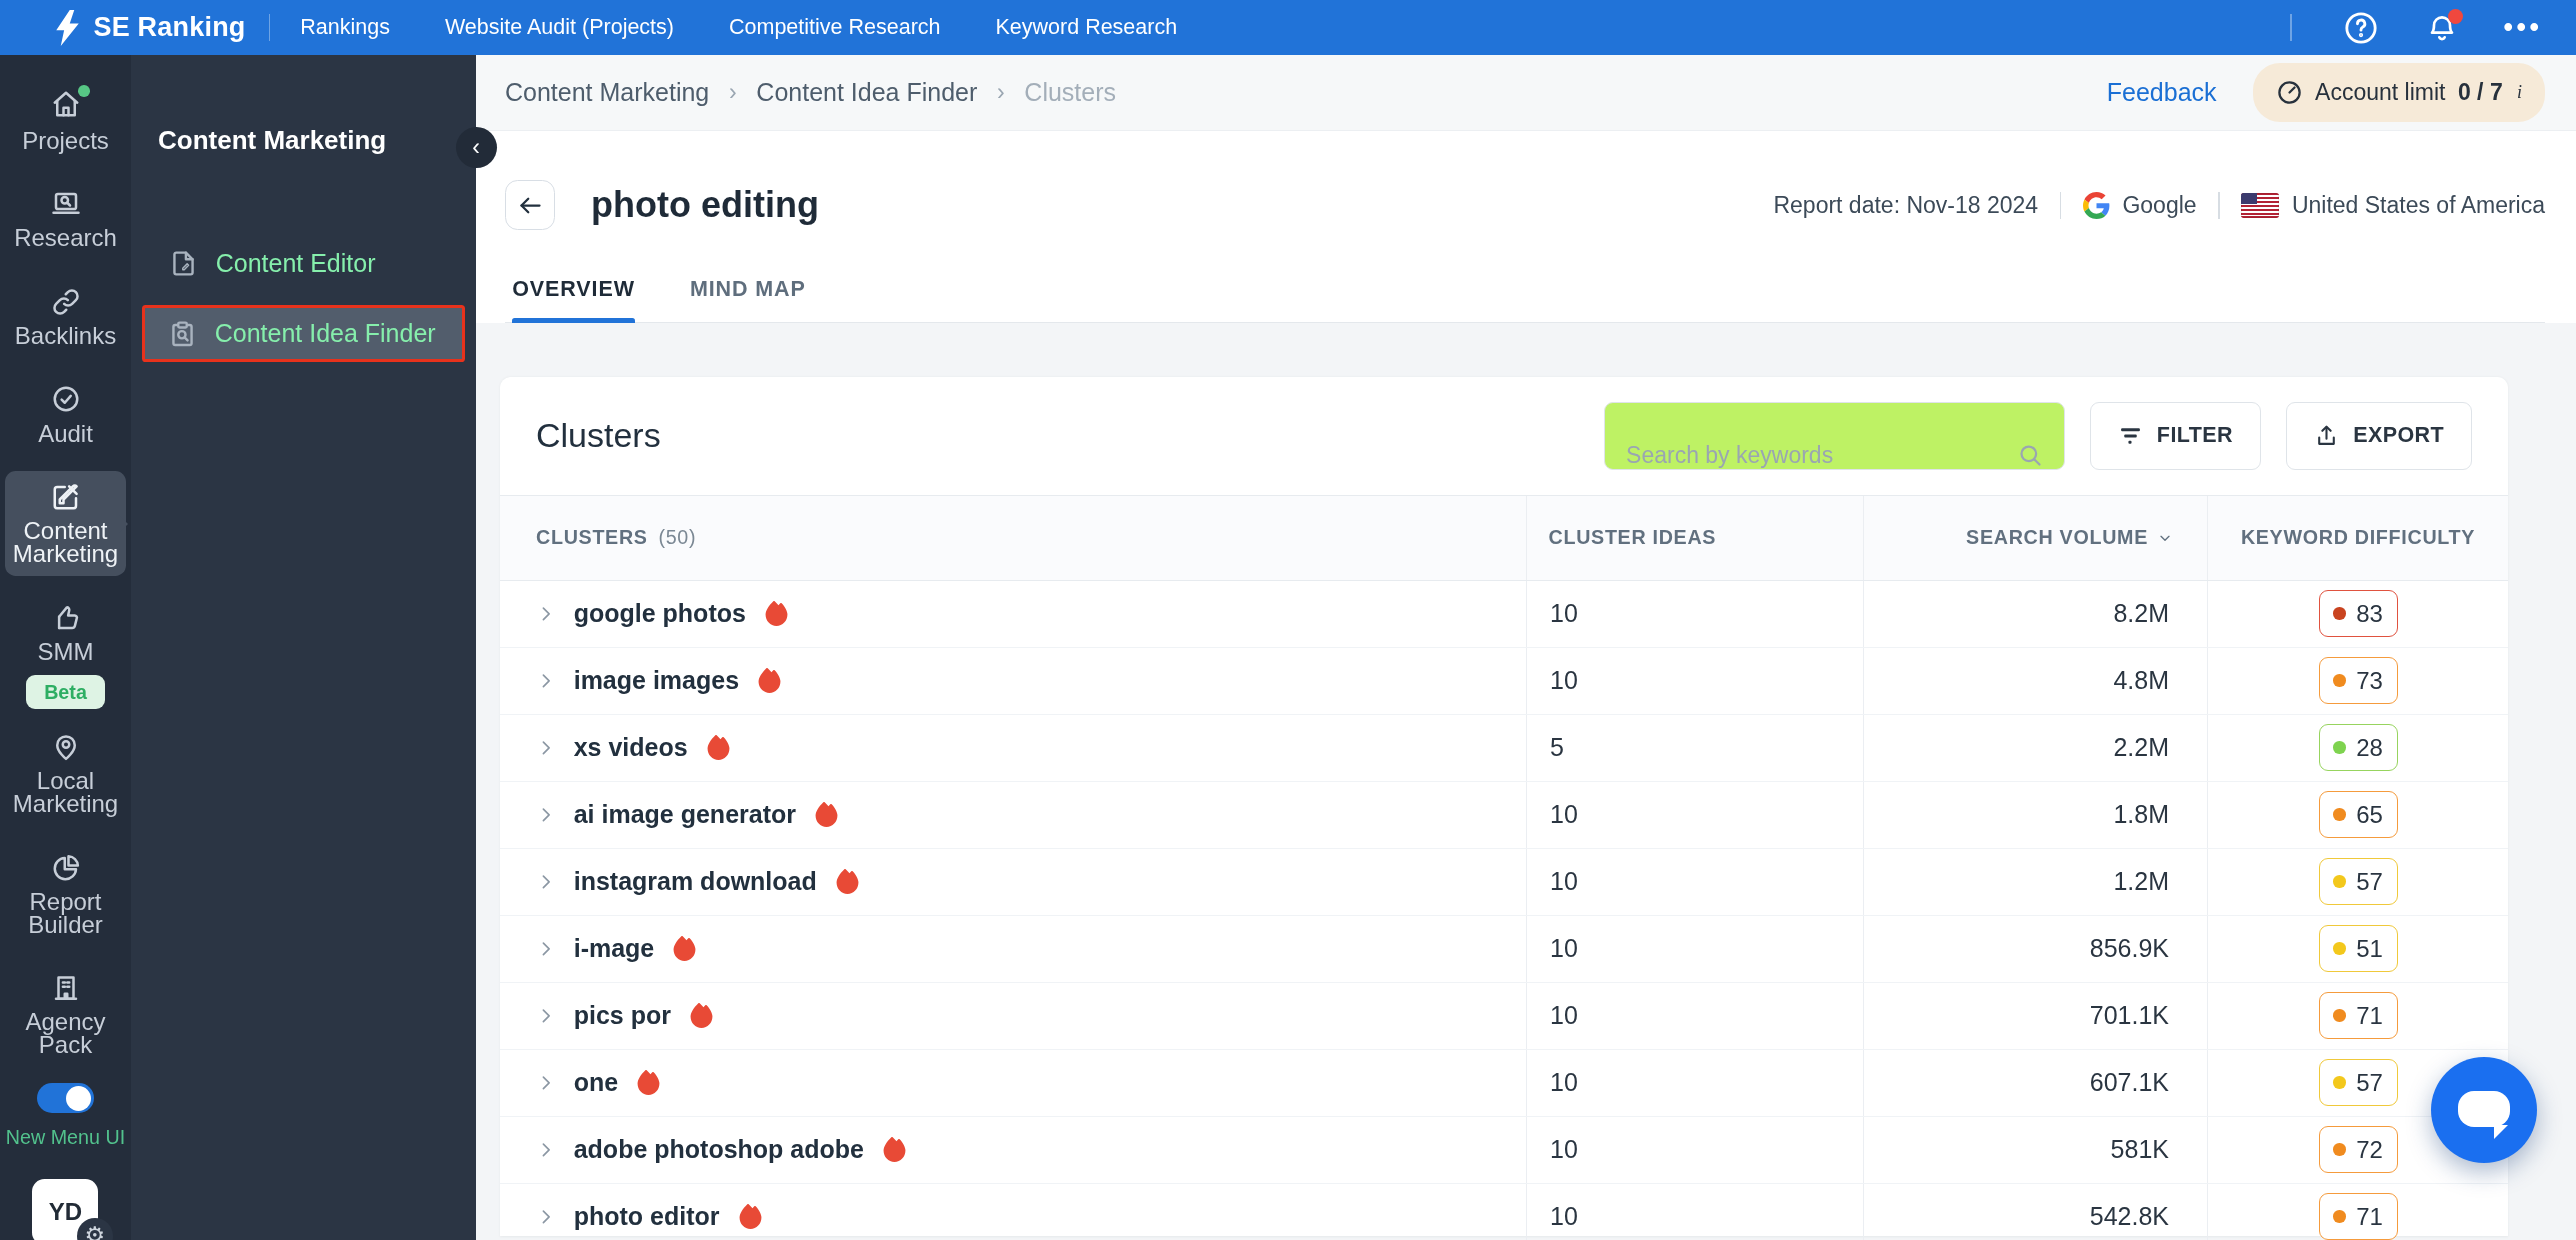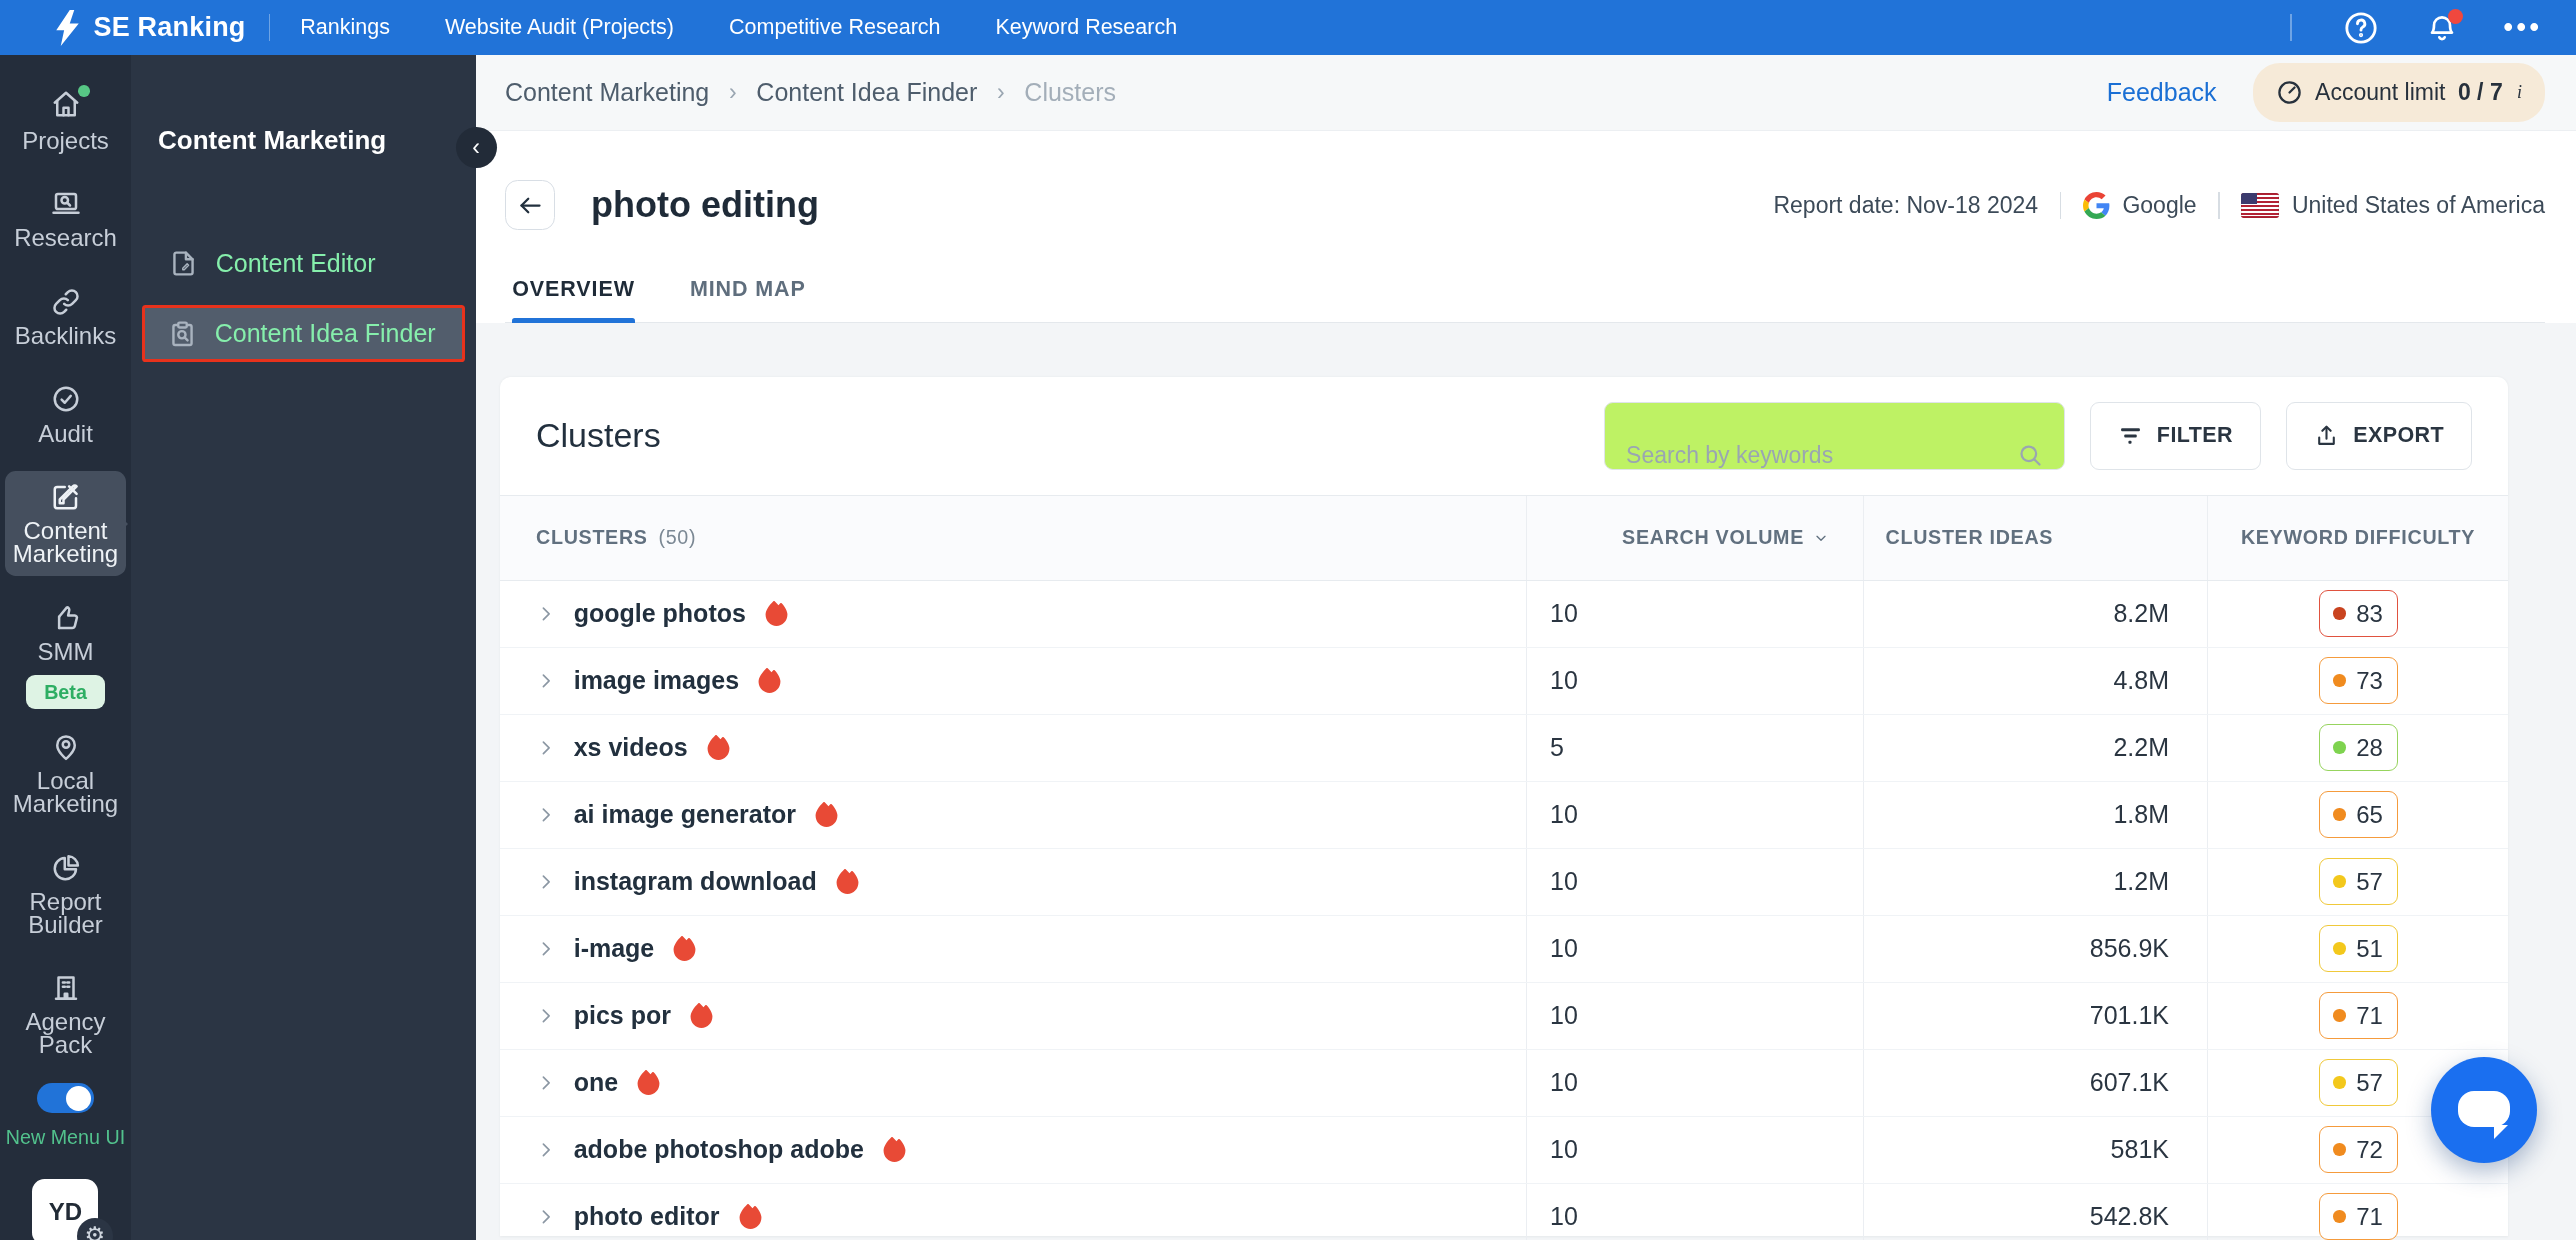--- a/index.html
+++ b/index.html
@@ -351,29 +351,29 @@
               <span>EXPORT</span>
             </button>
           </div>
         </div>
 
         <div class="t-head grid-cols">
           <div class="th th-clusters">
             <span>CLUSTERS</span>
             <span style="font-weight:400;color:#7b8894;">(50)</span>
           </div>
+          <div class="th th-ideas">
+              <span>CLUSTER IDEAS</span>
+            </div>
           <div class="th th-volume">
             <span>SEARCH VOLUME</span>
             <svg class="ic" width="16" height="16" viewBox="0 0 24 24" stroke="#61707f" stroke-width="2.6">
                 <path d="M6 9.5l6 6 6-6"></path>
               </svg>
           </div>
-          <div class="th th-ideas">
-              <span>CLUSTER IDEAS</span>
-            </div>
           <div class="th th-kd">
               <span>KEYWORD DIFFICULTY</span>
             </div>
         </div>
 
         <div>
             <div class="t-row grid-cols">
               <div class="td td-name">
                 <svg class="chev ic" viewBox="0 0 24 24" stroke-width="2.6">
                   <path d="M9 5l7 7-7 7" fill="none"></path>

